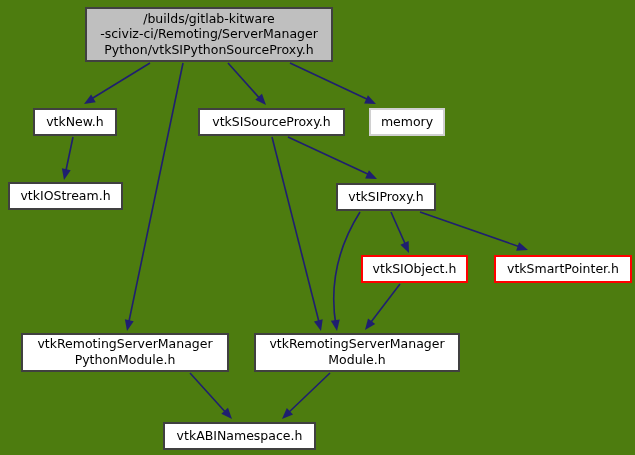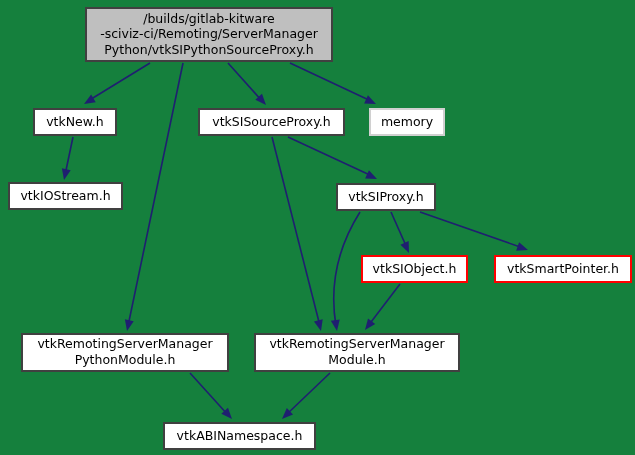--- a/index.html
+++ b/index.html
@@ -4,21 +4,21 @@
 <style>
   html, body {
     margin: 0;
     padding: 0;
     background: #ffffff;
   }
   #graph-root {
     position: relative;
     width: 635px;
     height: 455px;
-    background: #15803d;
+    background: #4d7c0f;
     font-family: "DejaVu Sans", "Liberation Sans", sans-serif;
     overflow: hidden;
   }
   svg#graph-svg {
     position: absolute;
     left: 0;
     top: 0;
     width: 635px;
     height: 455px;
   }

